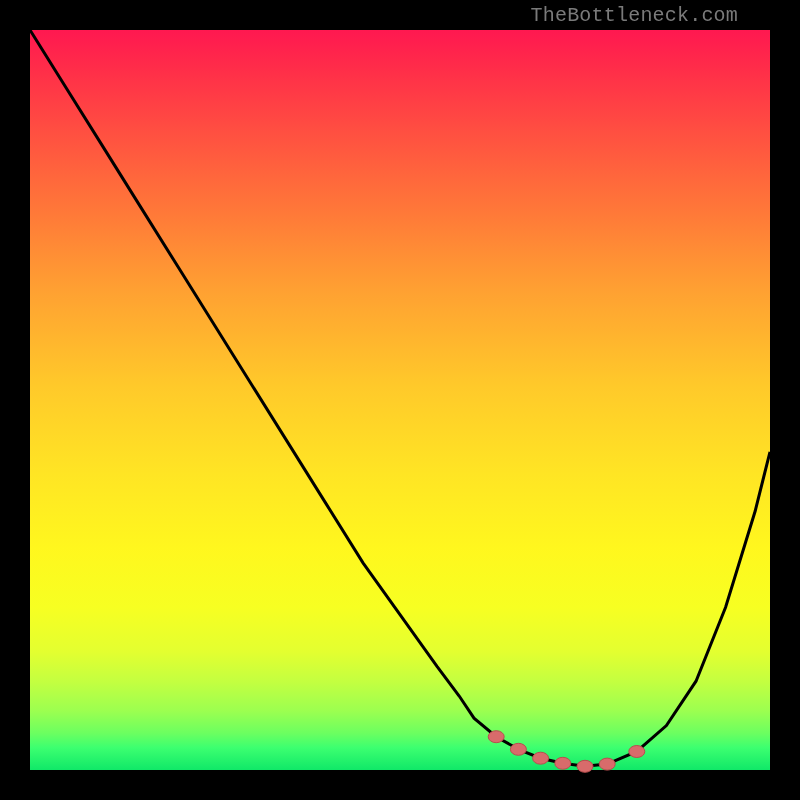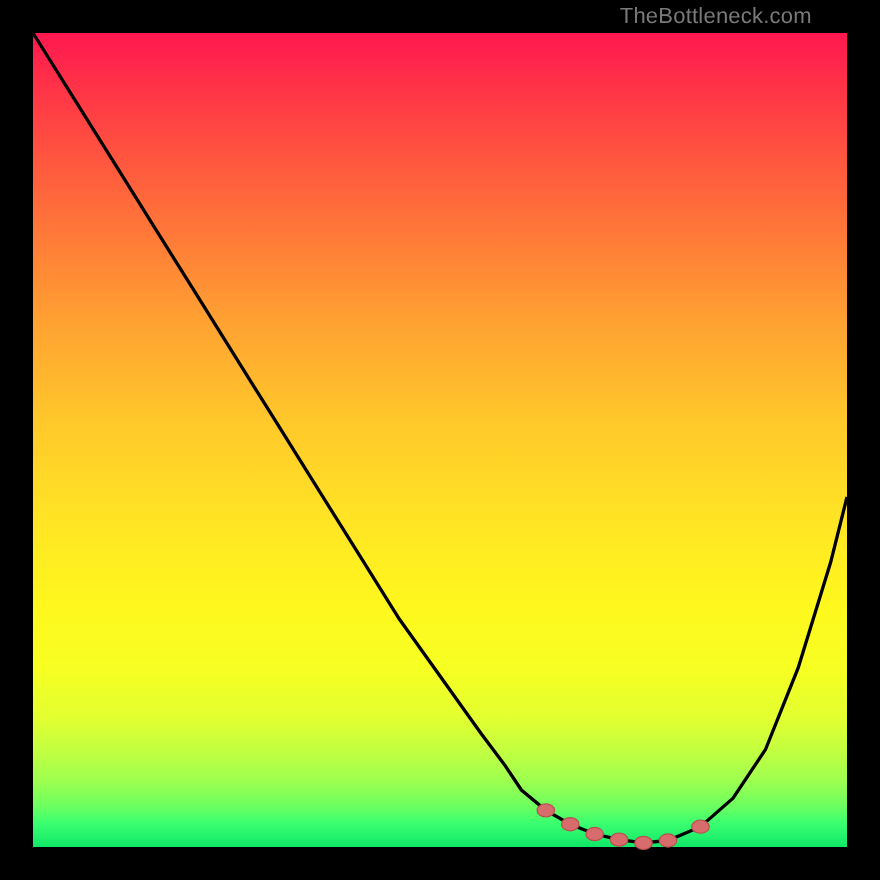--- a/index.html
+++ b/index.html
@@ -9,20 +9,21 @@
     height: 800px;
     background: #000;
     font-family: Arial, Helvetica, sans-serif;
     overflow: hidden;
   }
   .frame {
     position: relative;
     width: 748px;
     height: 800px;
     background: #000;
+    font-family: Liberation Mono, monospace;
   }
   .attribution {
     position: absolute;
     top: 4px;
     right: 10px;
     color: #7a7a7a;
     font-size: 20px;
     font-weight: 400;
     letter-spacing: 0.2px;
     z-index: 10;

